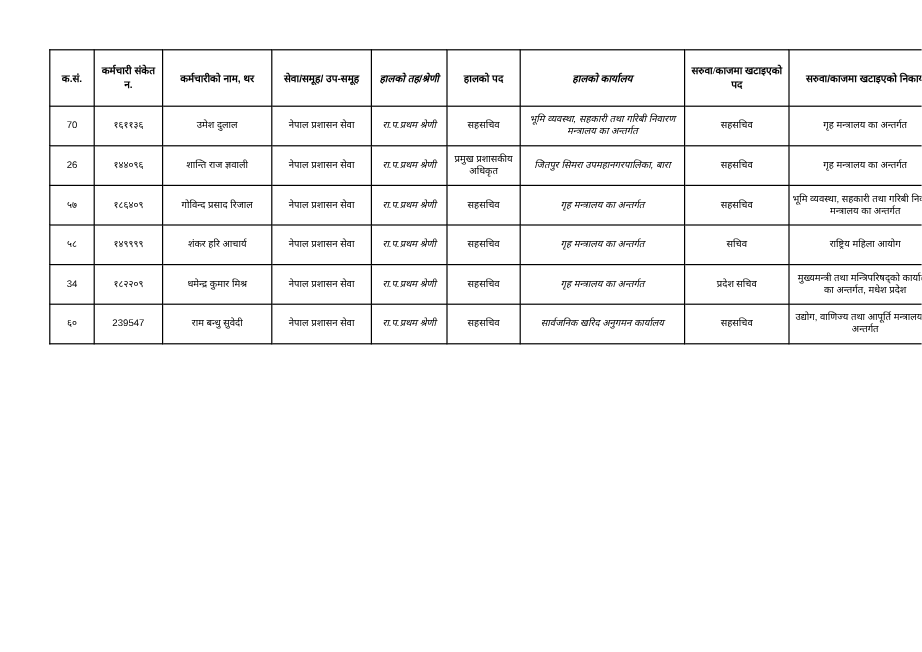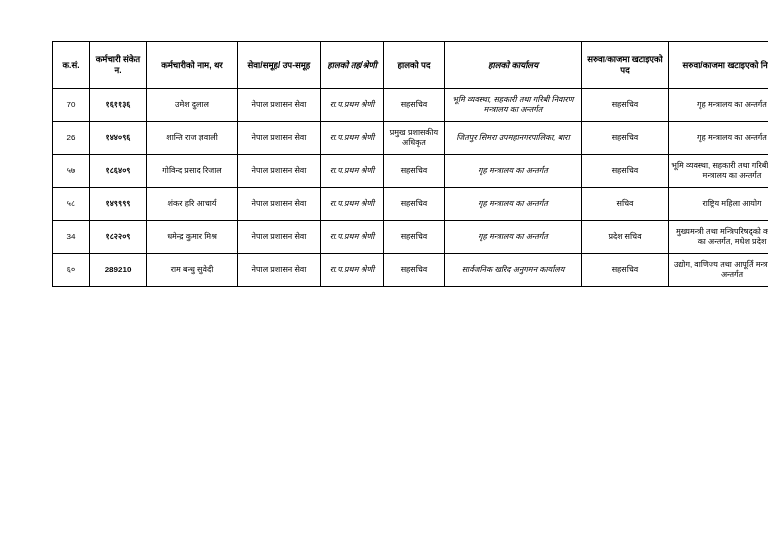--- a/index.html
+++ b/index.html
@@ -15,21 +15,21 @@
     overflow: hidden;
   }
   .page {
     position: relative;
     width: 768px;
     height: 543px;
     background: #ffffff;
   }
   .table-wrap {
     position: absolute;
-    left: 52px;
+    left: 41px;
     top: 41px;
     width: 688px;
   }
   table.roster {
     border-collapse: collapse;
     width: 688px;
     table-layout: fixed;
   }
   table.roster th,
   table.roster td {
@@ -44,21 +44,21 @@
     font-size: 8.5px;
     font-weight: bold;
     height: 40px;
     padding: 3px 2px;
   }
   table.roster tbody td {
     font-size: 8px;
     height: 28px;
   }
   .col-sn     { width: 32px; }
-  .col-code   { width: 52px; font-weight: bold; }
+  .col-code   { width: 52px; }
   .col-name   { width: 86px; }
   .col-serv   { width: 78px; }
   .col-level  { width: 58px; font-style: italic; }
   .col-post   { width: 56px; }
   .col-office { width: 132px; font-style: italic; }
   .col-trpost { width: 82px; font-family: Liberation Serif, serif; }
   .col-trbody { width: 122px; }
 
   td.cell-left { text-align: center; }
 </style>
@@ -138,21 +138,21 @@
           <td class="col-serv">नेपाल प्रशासन सेवा</td>
           <td class="col-level">रा.प.प्रथम श्रेणी</td>
           <td class="col-post">सहसचिव</td>
           <td class="col-office">गृह मन्त्रालय का अन्तर्गत</td>
           <td class="col-trpost">प्रदेश सचिव</td>
           <td class="col-trbody">मुख्यमन्त्री तथा मन्त्रिपरिषद्को कार्यालय का अन्तर्गत, मधेश प्रदेश</td>
 
         </tr>
         <tr>
           <td class="col-sn">६०</td>
-          <td class="col-code">289210</td>
+          <td class="col-code">239547</td>
           <td class="col-name cell-left">राम बन्धु सुवेदी</td>
           <td class="col-serv">नेपाल प्रशासन सेवा</td>
           <td class="col-level">रा.प.प्रथम श्रेणी</td>
           <td class="col-post">सहसचिव</td>
           <td class="col-office">सार्वजनिक खरिद अनुगमन कार्यालय</td>
           <td class="col-trpost">सहसचिव</td>
           <td class="col-trbody">उद्योग, वाणिज्य तथा आपूर्ति मन्त्रालय का अन्तर्गत</td>
 
         </tr>
       </tbody>

